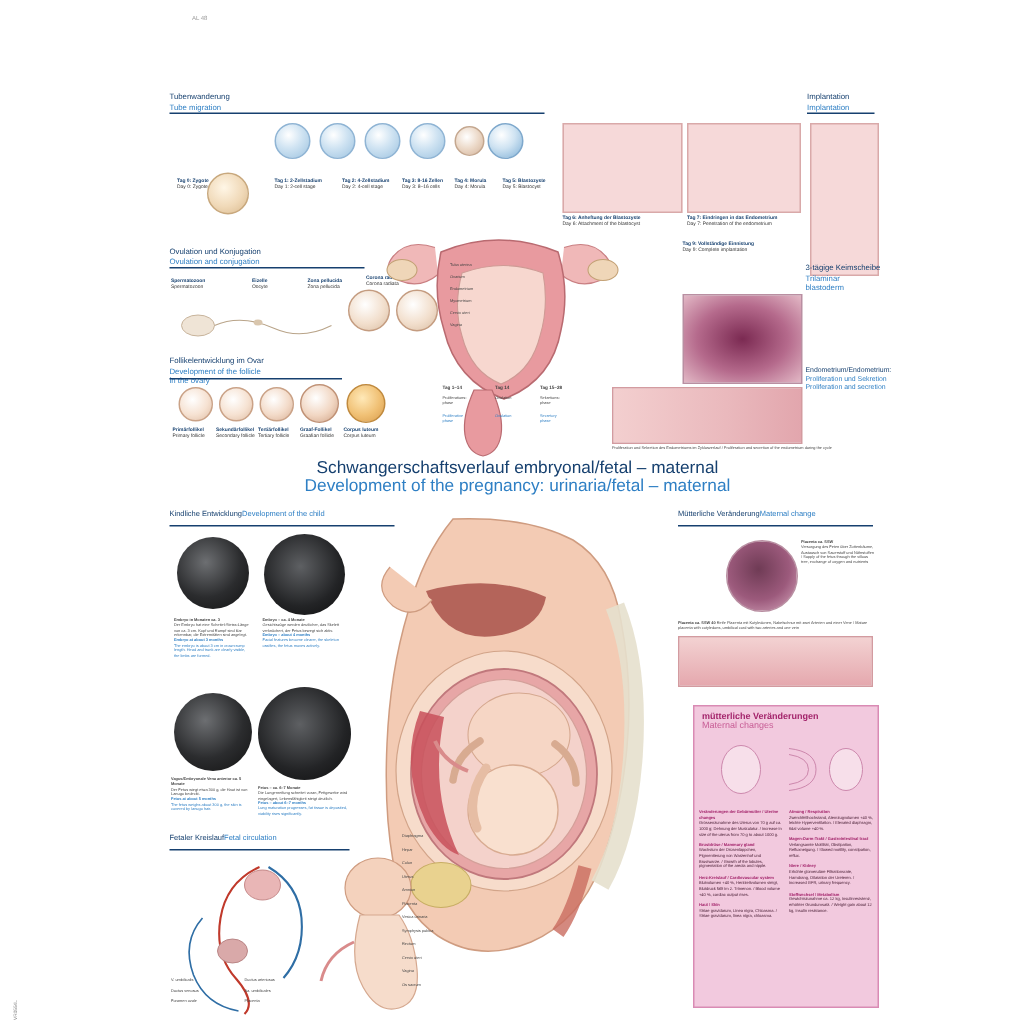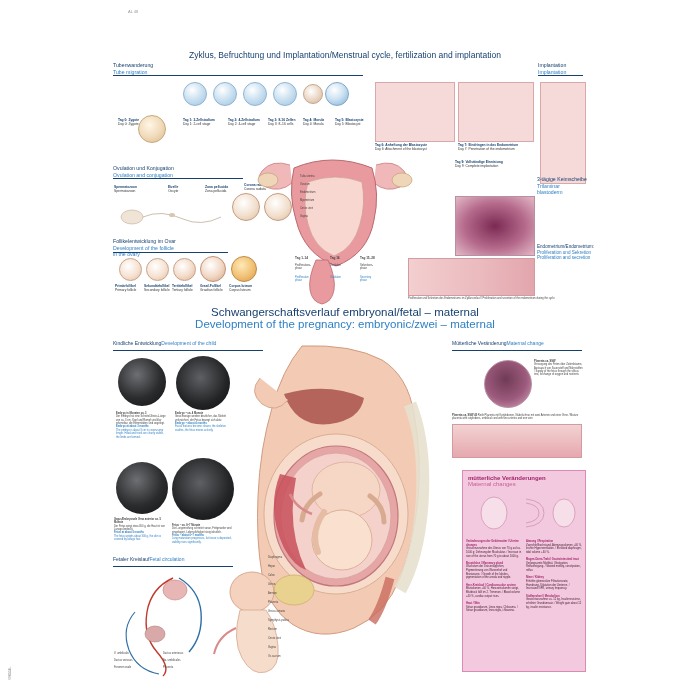--- a/index.html
+++ b/index.html
@@ -53,21 +53,20 @@
   svg{display:block;}
 </style>
 </head>
 <body>
 
 <div class="poster">
 
   <div class="corner-code">AL 48</div>
   <div class="vert-code" style="left:8px;top:680px;">VR0554L</div>
 
-  <div class="subtitle">Zyklus, Befruchtung und Implantation/Menstrual cycle, fertilization and implantation</div>
 
   <div class="lbl" style="left:113px;top:62px;">
     <span>Tubenwanderung</span><br><span class="en">Tube migration</span>
   </div>
   <div class="hr" style="left:113px;top:75px;width:250px;"></div>
 
   <div class="lbl" style="left:538px;top:62px;">
     <span>Implantation</span><br><span class="en">Implantation</span>
   </div>
   <div class="hr" style="left:538px;top:75px;width:45px;"></div>
@@ -217,21 +216,21 @@
 
   <div class="micro" style="left:300px;top:175px;">Tuba uterina</div>
   <div class="micro" style="left:300px;top:183px;">Ovarium</div>
   <div class="micro" style="left:300px;top:191px;">Endometrium</div>
   <div class="micro" style="left:300px;top:199px;">Myometrium</div>
   <div class="micro" style="left:300px;top:207px;">Cervix uteri</div>
   <div class="micro" style="left:300px;top:215px;">Vagina</div>
 
   <div class="band" style="top:306px;">
     <div class="l1">Schwangerschaftsverlauf embryonal/fetal – maternal</div>
-    <div class="l2">Development of the pregnancy: embryonic/zwei – maternal</div>
+    <div class="l2">Development of the pregnancy: urinaria/fetal – maternal</div>
   </div>
 
   <div class="lbl" style="left:113px;top:340px;font-size:5px;">
     <span>Kindliche Entwicklung</span><span class="en">Development of the child</span>
   </div>
   <div class="hr" style="left:113px;top:350px;width:150px;"></div>
 
   <div class="lbl" style="left:452px;top:340px;font-size:5px;">
     <span>Mütterliche Veränderung</span><span class="en">Maternal change</span>
   </div>

